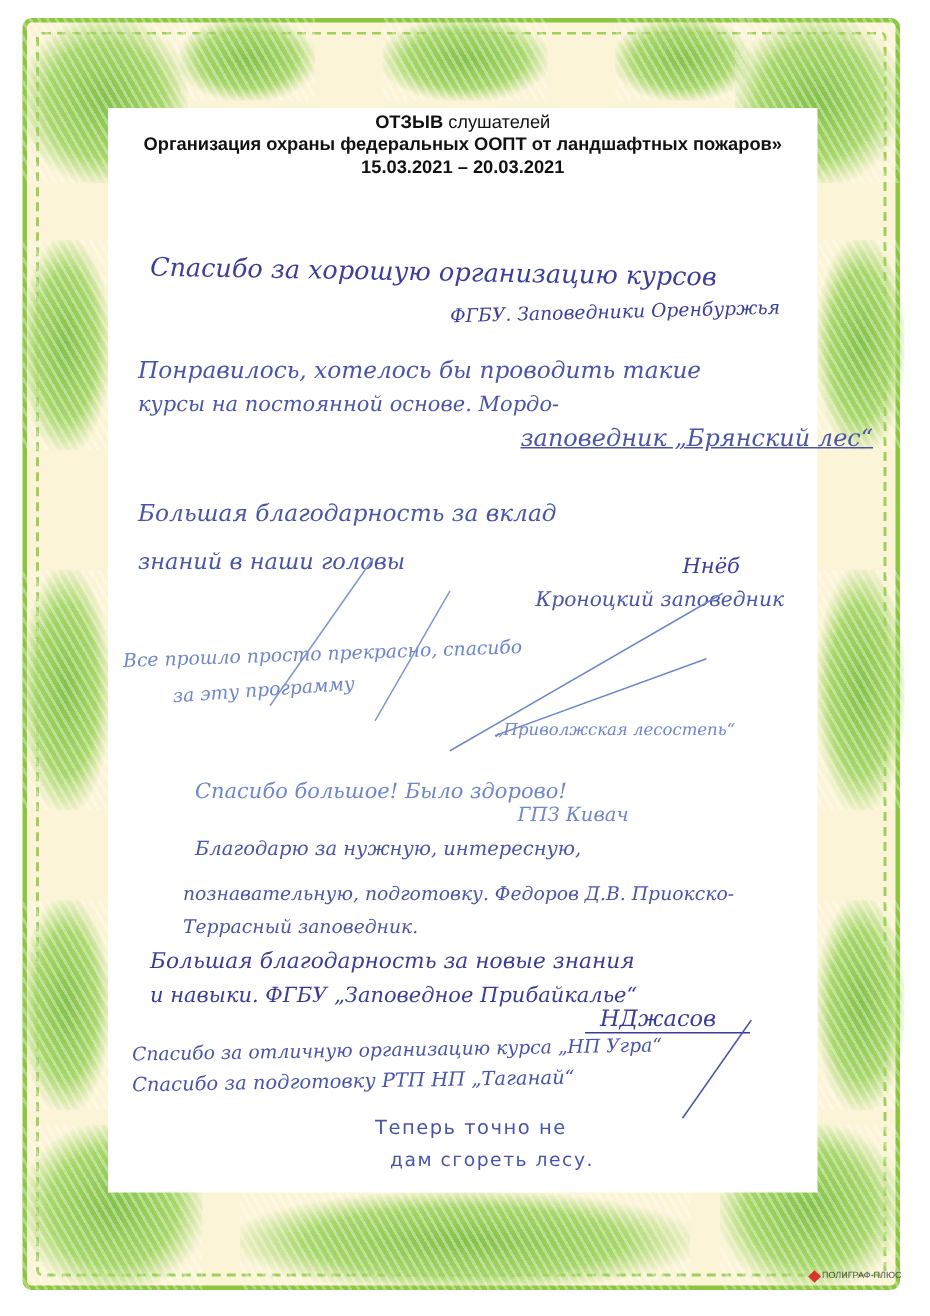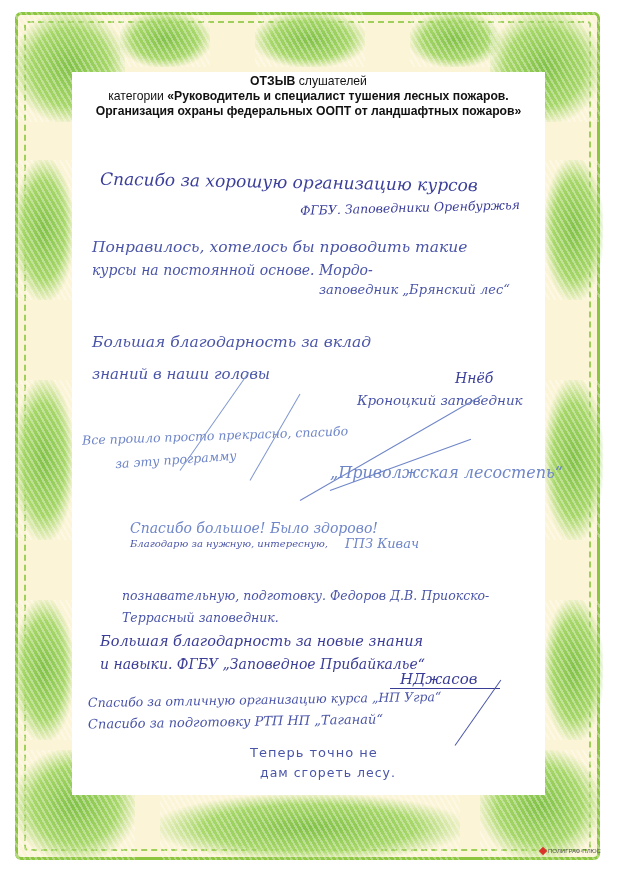--- a/index.html
+++ b/index.html
@@ -70,50 +70,48 @@
 <div class="orn leaf" style="left:15px;top:750px;width:120px;height:110px;"></div>
 <div class="orn leaf" style="left:160px;top:795px;width:300px;height:65px;"></div>
 <div class="orn leaf" style="left:480px;top:750px;width:120px;height:110px;"></div>
 
 <div class="panel"></div>
 
 <div class="header">
   <div style="margin-top:2px;">
     <b>ОТЗЫВ</b><span> слушателей</span>
   </div>
-  <div>
-    <span>категории </span><b>«Руководитель и специалист тушения лесных пожаров.</b>
-  </div>
   <div><b>Организация охраны федеральных ООПТ от ландшафтных пожаров»</b></div>
+  <div><b>15.03.2021 – 20.03.2021</b></div>
 </div>
 
 <div class="hw" style="left:100px;top:172px;font-size:17px;transform:rotate(1deg);">Спасибо за хорошую организацию курсов</div>
 <div class="hw" style="left:300px;top:200px;font-size:12.5px;transform:rotate(-1.5deg);">ФГБУ. Заповедники Оренбуржья</div>
 
 <div class="hw med" style="left:92px;top:238px;font-size:15.5px;">Понравилось, хотелось бы проводить такие</div>
 <div class="hw med" style="left:92px;top:262px;font-size:14px;">курсы на постоянной основе. Мордо-</div>
-<div class="hw med" style="left:319px;top:282px;font-size:13px;">заповедник „Брянский лес“</div>
+<div class="hw med" style="left:347px;top:282px;font-size:16px;text-decoration:underline;">заповедник „Брянский лес“</div>
 
 <div class="hw med" style="left:92px;top:333px;font-size:15.5px;">Большая благодарность за вклад</div>
 <div class="hw med" style="left:92px;top:365px;font-size:15px;">знаний в наши головы</div>
 <div class="hw" style="left:455px;top:370px;font-size:14px;color:#3b3f9a;">Ннёб</div>
 <div class="hw med" style="left:320px;top:392px;font-size:13.5px;margin-left:37px;">Кроноцкий заповедник</div>
 
 <div class="hw light" style="left:82px;top:428px;font-size:12.5px;transform:rotate(-2deg);">Все прошло просто прекрасно, спасибо</div>
 <div class="hw light" style="left:115px;top:452px;font-size:12.5px;transform:rotate(-4deg);">за эту программу</div>
-<div class="hw light" style="left:330px;top:463px;font-size:16px;">„Приволжская лесостепь“</div>
+<div class="hw light" style="left:330px;top:480px;font-size:11px;">„Приволжская лесостепь“</div>
 <div class="sig" style="left:300px;top:500px;width:210px;transform:rotate(-30deg);border-color:#6f86c8;"></div>
 <div class="sig" style="left:330px;top:490px;width:150px;transform:rotate(-20deg);border-color:#6f86c8;"></div>
 <div class="sig" style="left:180px;top:470px;width:120px;transform:rotate(-55deg);border-color:#7f96d0;"></div>
 <div class="sig" style="left:250px;top:480px;width:100px;transform:rotate(-60deg);border-color:#7f96d0;"></div>
 
 <div class="hw light" style="left:130px;top:520px;font-size:14px;">Спасибо большое! Было здорово!</div>
 <div class="hw light" style="left:345px;top:536px;font-size:13px;">ГПЗ Кивач</div>
 
-<div class="hw med" style="left:130px;top:538px;font-size:10px;">Благодарю за нужную, интересную,</div>
+<div class="hw med" style="left:130px;top:559px;font-size:13px;">Благодарю за нужную, интересную,</div>
 <div class="hw med" style="left:122px;top:588px;font-size:12.5px;">познавательную, подготовку. Федоров Д.В. Приокско-</div>
 <div class="hw med" style="left:122px;top:610px;font-size:12.5px;">Террасный заповедник.</div>
 
 <div class="hw" style="left:100px;top:633px;font-size:14.5px;color:#3a3d96;">Большая благодарность за новые знания</div>
 <div class="hw" style="left:100px;top:656px;font-size:14px;color:#3a3d96;">и навыки. ФГБУ „Заповедное Прибайкалье“</div>
 <div class="hw" style="left:400px;top:670px;font-size:15px;color:#3a3d96;">НДжасов</div>
 <div class="sig" style="left:390px;top:688px;width:110px;border-color:#3a3d96;"></div>
 
 <div class="hw med" style="left:88px;top:692px;font-size:12.5px;transform:rotate(-1deg);">Спасибо за отличную организацию курса „НП Угра“</div>
 <div class="hw med" style="left:88px;top:714px;font-size:13px;transform:rotate(-1deg);">Спасибо за подготовку РТП НП „Таганай“</div>

